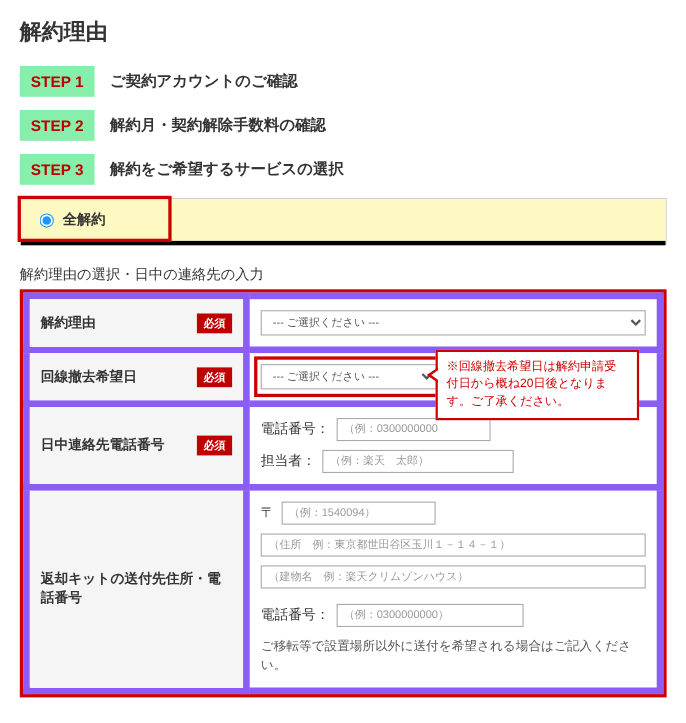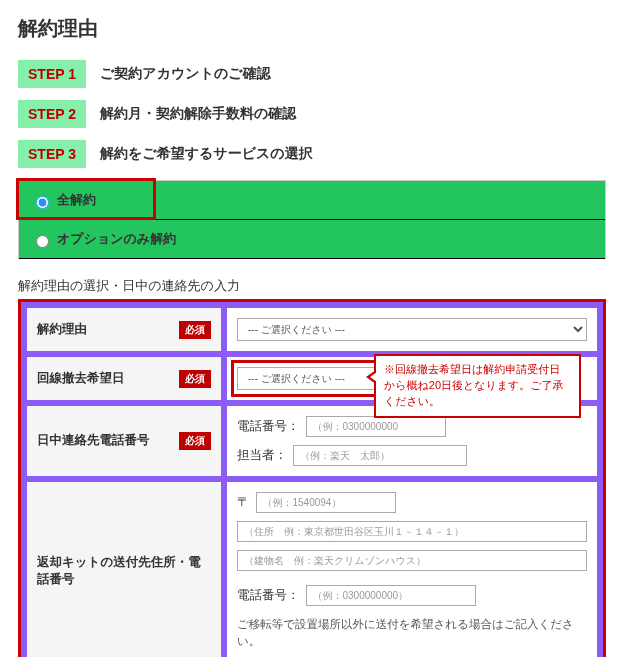--- a/index.html
+++ b/index.html
@@ -35,24 +35,24 @@
     font-weight: bold;
     color: #333;
   }
   .option-group {
     border: 1px solid #ccc;
     border-bottom: none;
     margin-top: 10px;
   }
   .option-row {
     display: flex;
-    align-items: flex-end;
+    align-items: flex-start;
     padding: 10px 12px;
-    background: #22c55e;
-    border-bottom: 1px solid #000000;
+    background: #fef9c3;
+    border-bottom: 4px solid #000000;
     font-weight: bold;
   }
   .option-row input[type="radio"] {
     margin-right: 8px;
     accent-color: #2196f3;
   }
   .highlight-box-red {
     border: 3px solid #c00;
   }
   .section-sub {
@@ -100,21 +100,21 @@
   }
   input[type="text"]::placeholder { color: #9a9a9a; }
   .wide { width: 100%; }
   .row-line { display: flex; align-items: center; margin-bottom: 8px; gap:6px;}
   .row-line:last-child { margin-bottom: 0; }
   .lbl { white-space: nowrap; color:#333; }
   .note-callout {
     position: absolute;
     right: 22px;
     top: 52px;
-    width: 207px;
+    width: 185px;
     background: #fff;
     border: 2px solid #c00;
     padding: 6px 8px;
     font-size: 11px;
     color: #c00;
     line-height: 1.45;
     z-index: 5;
   }
   .note-callout::before {
     content: "";
@@ -166,24 +166,20 @@
   <span class="step-badge">STEP 3</span>
   <span class="step-label">解約をご希望するサービスの選択</span>
 </div>
 
 <div style="position:relative;">
   <div class="option-group">
     <label class="option-row">
       <input type="radio" name="svc" checked="" style="">
       <span>全解約</span>
     </label>
-    <label class="option-row">
-      <input type="radio" name="svc" style="">
-      <span>オプションのみ解約</span>
-    </label>
   </div>
   <div class="opt-highlight" style="left:-2px; top:-2px; width:140px; height:42px;"></div>
 </div>
 
 <div class="section-sub">解約理由の選択・日中の連絡先の入力</div>
 
 <div class="form-table-wrap highlight-box-red">
   <table class="form-table">
     <tbody>
         <tr>

